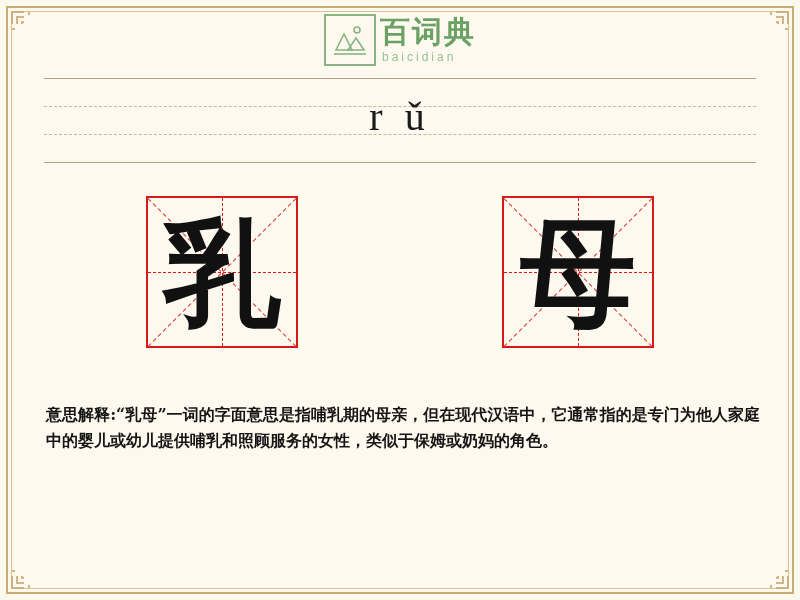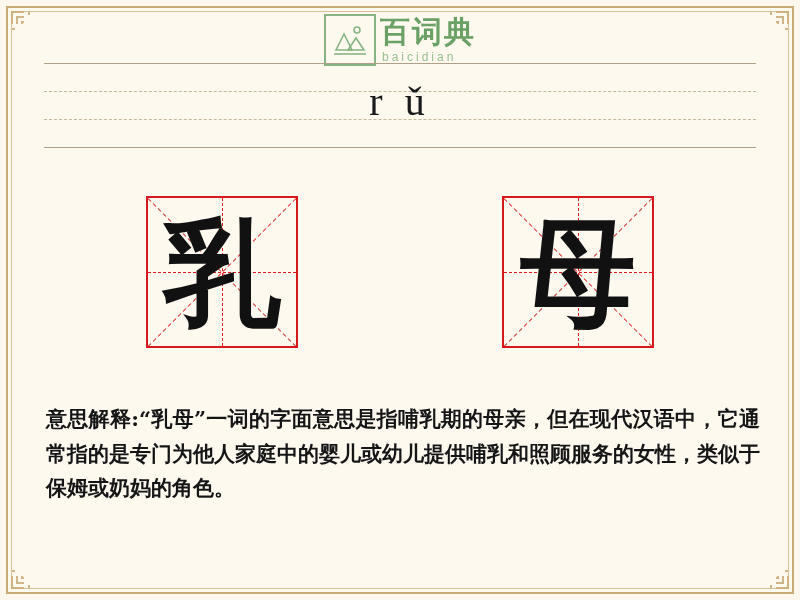--- a/index.html
+++ b/index.html
@@ -95,21 +95,21 @@
     letter-spacing: 3px;
     margin-top: 4px;
     margin-left: 2px;
   }
 
   
   .pinyin-block {
     position: absolute;
     left: 44px;
     right: 44px;
-    top: 63px;
+    top: 78px;
     height: 88px;
   }
   .staff-line {
     position: absolute;
     left: 0;
     right: 0;
     height: 0;
     border-top: 1px solid #b9a98c;
   }
   .staff-line.l1 { top: 0px;  border-top: 1px solid #b0a087; }
@@ -209,21 +209,21 @@
     font-weight: bold;
   }
 
   
   .explain {
     position: absolute;
     left: 46px;
     right: 40px;
     top: 402px;
     font-family: "DejaVu Serif", serif;
-    font-size: 21px;
+    font-size: 16px;
     line-height: 1.65;
     color: #151515;
     text-align: justify;
   }
   .explain .label {
     font-weight: bold;
   }
   .explain .body {
     font-weight: bold;
   }

